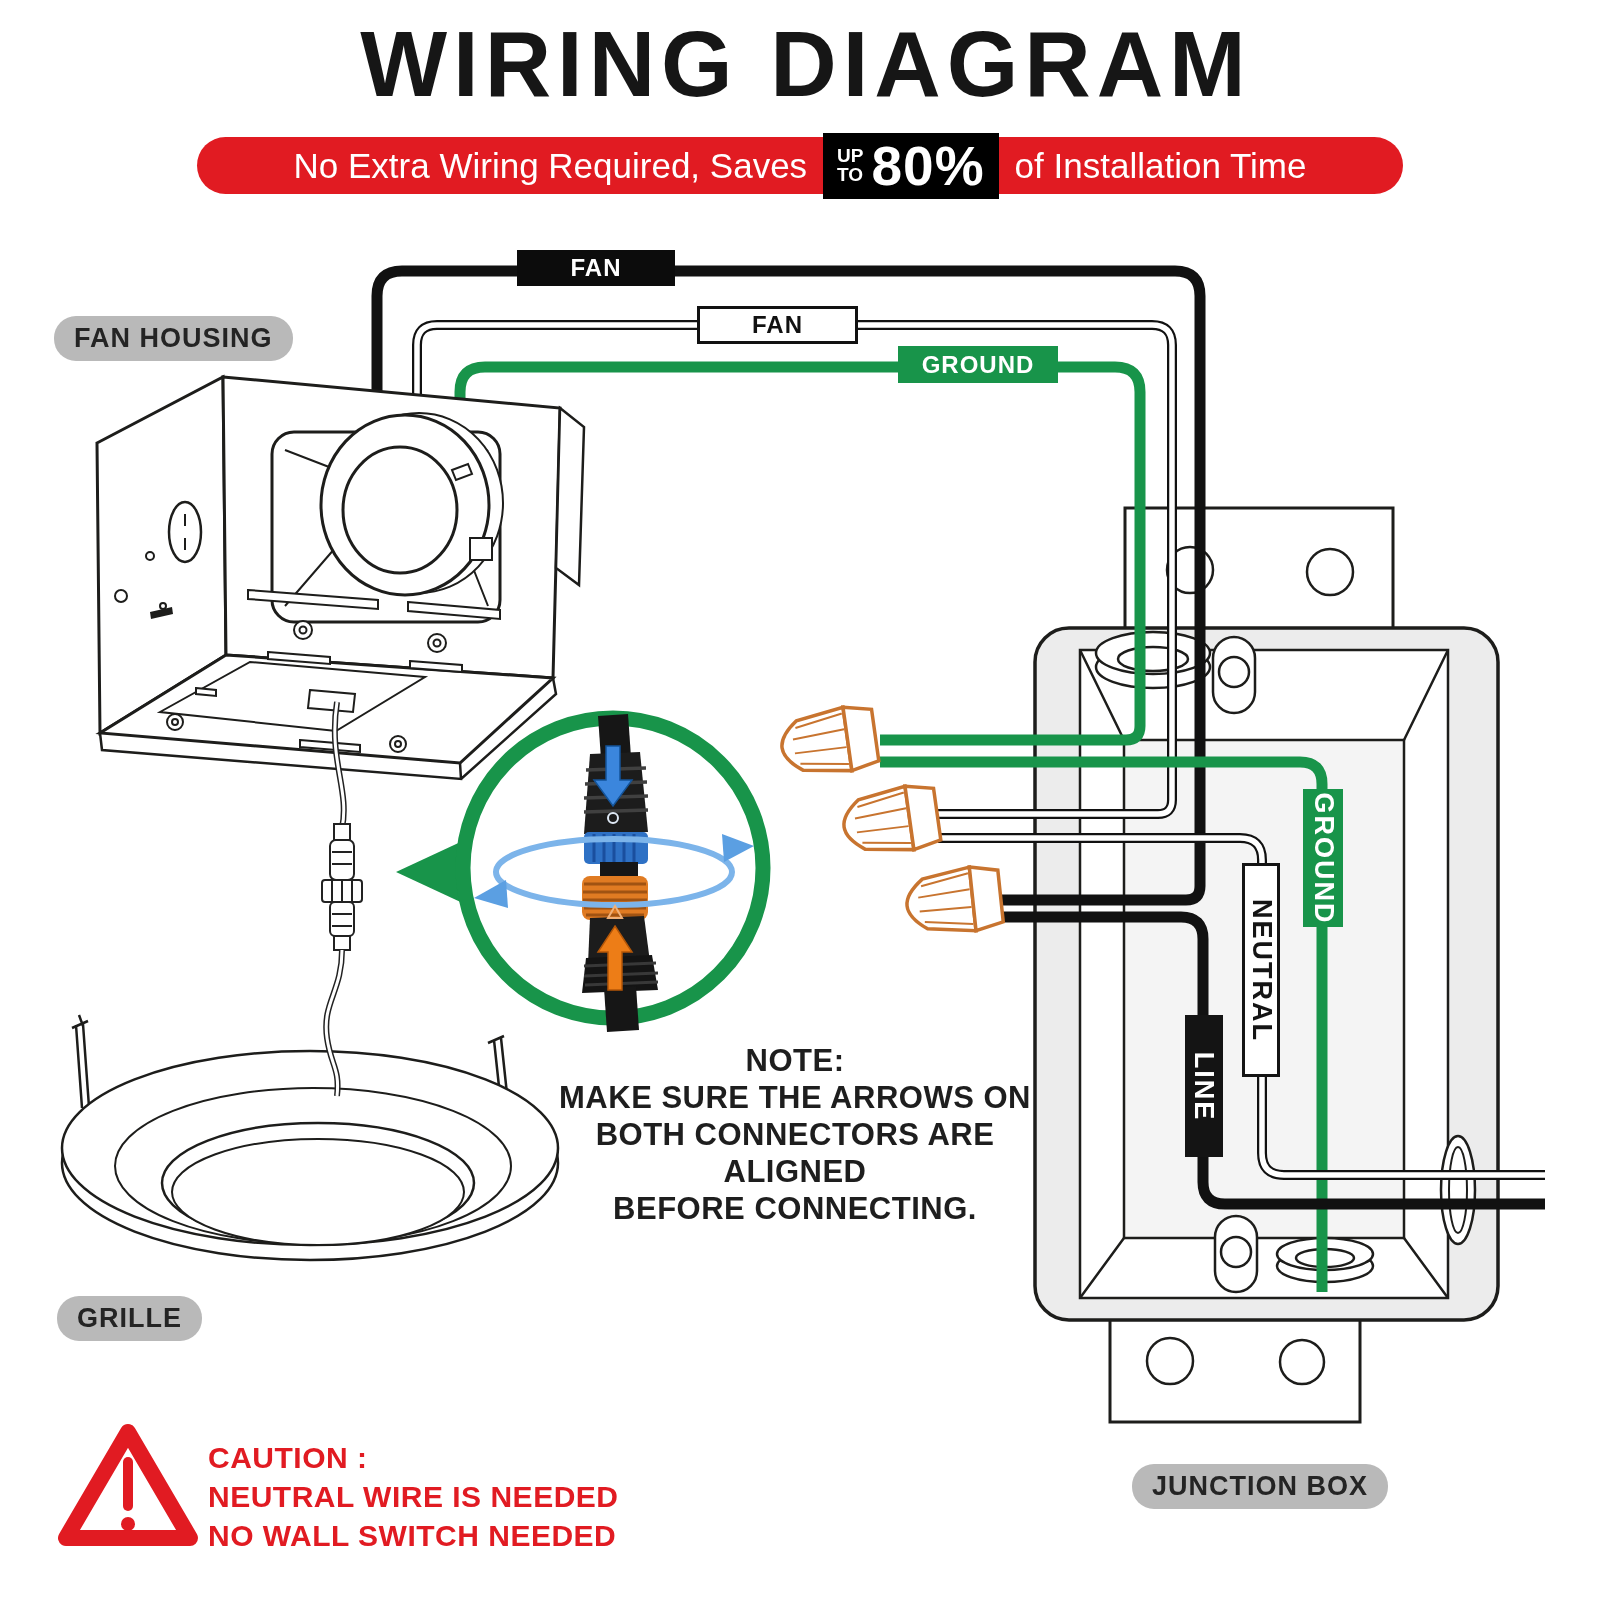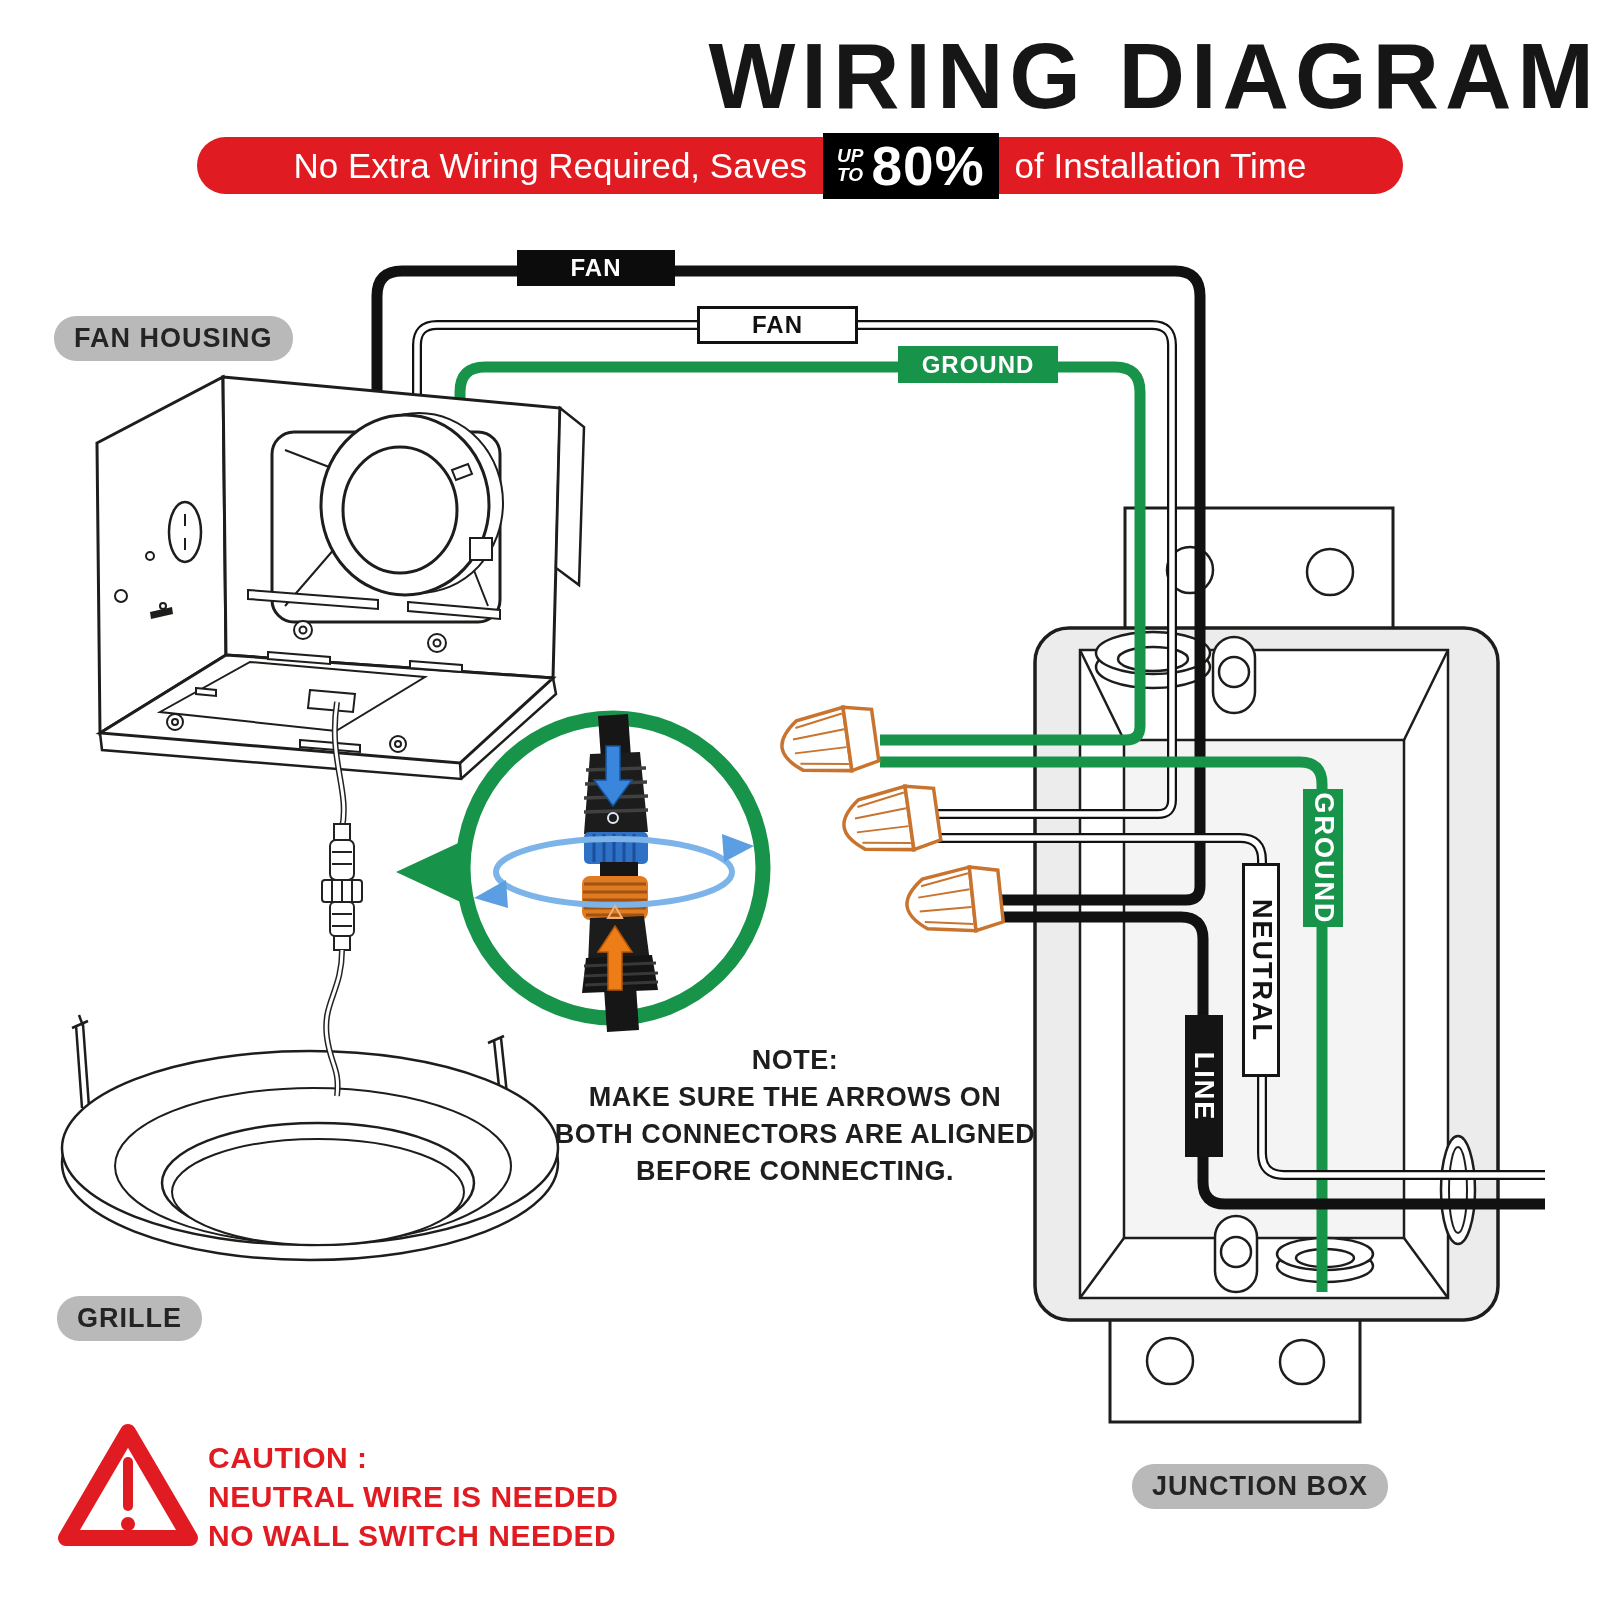--- a/index.html
+++ b/index.html
@@ -6,50 +6,50 @@
     --red:#e11b22; --green:#18944a; --ink:#1d1d1b; --wire-black:#111111;
     --badge-gray:#b9b9b9; --wirenut-orange:#c8742f; --arrow-blue:#3b86dd;
     --arrow-orange:#ed7d17; --rotation-blue:#7cb4ea;
   }
   *{box-sizing:border-box; margin:0; padding:0;}
   html,body{width:1600px;height:1600px;background:#fff;overflow:hidden;
     font-family:"Liberation Sans", sans-serif;}
   #stage{position:relative;width:1600px;height:1600px;background:#fff;}
   #art{position:absolute;left:0;top:0;z-index:1;}
   .txt{position:absolute;z-index:2;}
-  .page-title{left:0;right:0;top:24px;text-align:right;font-size:92px;font-weight:bold;
+  .page-title{left:0;right:0;top:12px;text-align:center;font-size:92px;font-weight:bold;
     letter-spacing:6px;color:#161616;margin-left:12px;}
   .banner{left:197px;top:137px;width:1206px;height:57px;border-radius:33px;
     background:var(--red);display:flex;align-items:center;justify-content:center;
     color:#fff;font-size:35px;}
   .banner .pre{margin-right:16px;}
   .banner .post{margin-left:16px;}
   .chip80{height:66px;background:#000;display:flex;align-items:center;padding:0 14px;}
-  .upto{display:flex;flex-direction:column;font-size:19px;font-style:italic;
+  .upto{display:flex;flex-direction:column;font-size:19px;
     font-weight:bold;line-height:.95;margin-right:8px;}
   .pct{font-size:55px;font-weight:bold;letter-spacing:1px;}
   .badge{background:var(--badge-gray);color:#242424;font-weight:bold;font-size:27px;
     padding:7px 20px;border-radius:22px;letter-spacing:1px;text-align:center;}
   .b-fanhousing{left:54px;top:316px;}
   .b-grille{left:57px;top:1262px;margin-top:34px;}
   .b-junction{left:1132px;top:1464px;}
   .chip{display:flex;align-items:center;justify-content:center;font-weight:bold;
     font-size:24px;letter-spacing:1px;}
   .c-fan-black{left:517px;top:250px;width:158px;height:36px;background:#0c0c0c;color:#fff;}
   .c-fan-white{left:697px;top:306px;width:161px;height:38px;background:#fff;color:#111;
     border:3px solid #111;}
   .c-ground{left:898px;top:346px;width:160px;height:37px;background:var(--green);color:#fff;}
   .vlabel{display:flex;align-items:center;justify-content:center;}
   .vlabel>span{transform:rotate(90deg);white-space:nowrap;font-weight:bold;
     font-size:27px;letter-spacing:2px;}
   .v-ground{left:1303px;top:789px;width:40px;height:138px;background:var(--green);color:#fff;}
   .v-neutral{left:1242px;top:863px;width:38px;height:214px;background:#fff;color:#141414;
     border:3px solid #141414;}
   .v-line{left:1185px;top:1015px;width:38px;height:142px;background:#141414;color:#fff;}
-  .note{left:540px;top:1042px;width:510px;text-align:center;font-size:27px;
+  .note{left:540px;top:1042px;width:510px;text-align:center;font-size:31px;
     font-weight:bold;line-height:37px;color:#1e1e1e;letter-spacing:.5px;}
   .caution{left:208px;top:1438px;font-size:30px;font-weight:bold;line-height:39px;
     color:var(--red);letter-spacing:.5px;}
 </style>
 </head>
 <body>
 
 <div id="stage">
 
   <svg id="art" width="1600" height="1600" viewBox="0 0 1600 1600">

